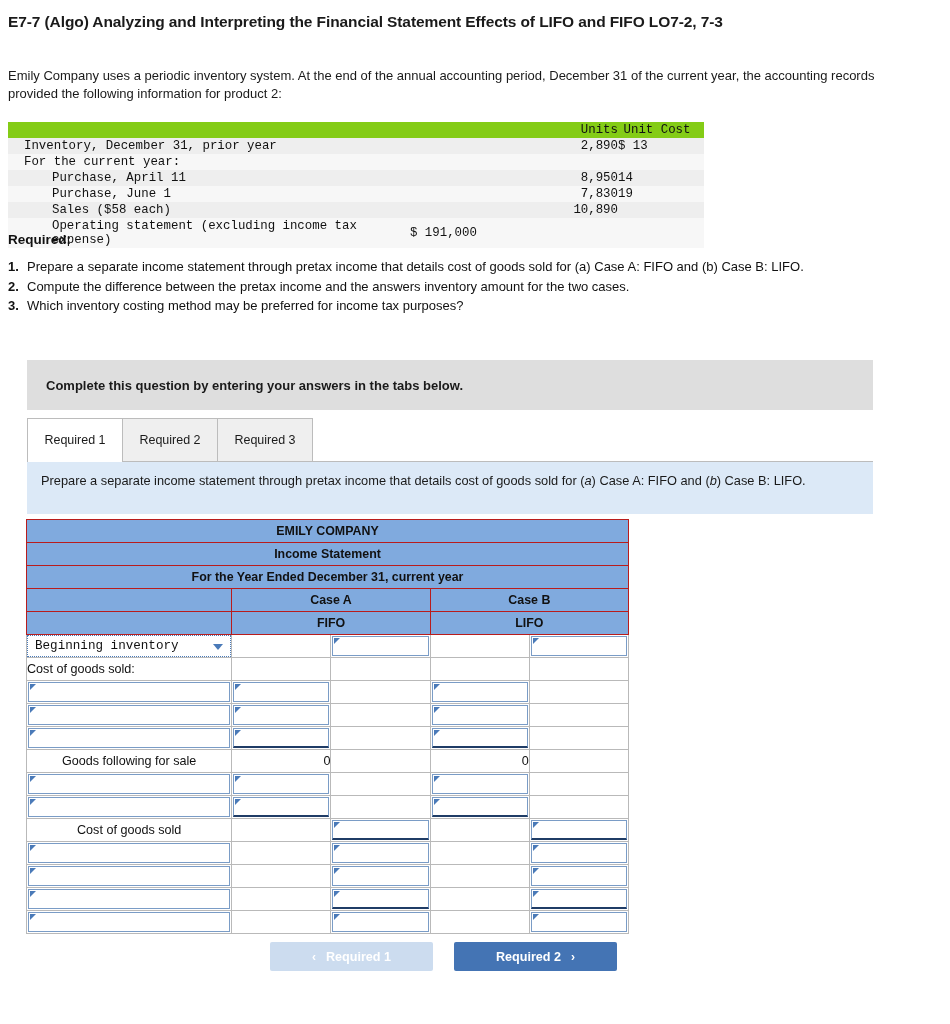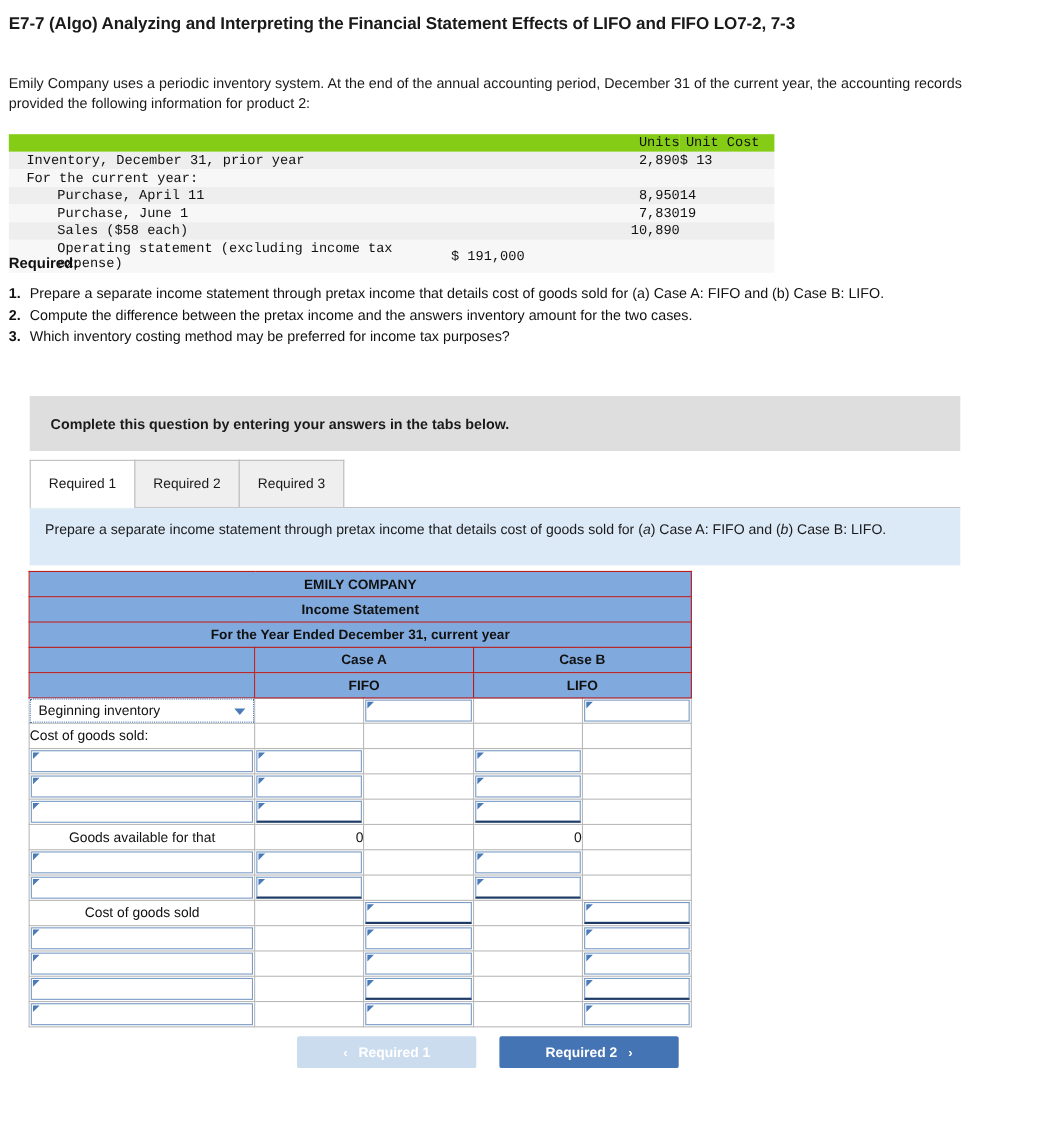--- a/index.html
+++ b/index.html
@@ -137,21 +137,21 @@
     border-left: 6px solid #4a7ab8;
     border-bottom: 6px solid transparent;
   }
   
   .selectbox {
     position: absolute; left: 0px; right: 0px; top: 0px; bottom: 0px;
     border: 1px dotted #4a7ab8;
     background: #ffffff;
     display: flex; align-items: center;
   }
-  .selectbox .txt { padding-left: 7px; font-size: 12.6px; color: #111; }
+  .selectbox .txt { padding-left: 7px; font-size: 12.6px; color: #111; font-family: Liberation Mono, monospace; }
   .selectbox .caret {
     position: absolute; right: 7px; top: 50%; margin-top: -2px;
     width: 0; height: 0;
     border-left: 5px solid transparent;
     border-right: 5px solid transparent;
     border-top: 6px solid #4a7ab8;
   }
 
   
   .navrow {
@@ -371,21 +371,21 @@
         <td></td>
         <td>
             <div class="cellwrap">
               <div class="inputbox thick-bottom"></div>
             </div>
           </td>
         <td></td>
       </tr>
 
       <tr>
-        <td class="rowlabel ctr">Goods available for that</td>
+        <td class="rowlabel ctr">Goods following for sale</td>
         <td class="valcell">0</td>
         <td></td>
         <td class="valcell">0</td>
         <td></td>
       </tr>
 
       <tr>
         <td>
             <div class="cellwrap">
               <div class="inputbox"></div>

